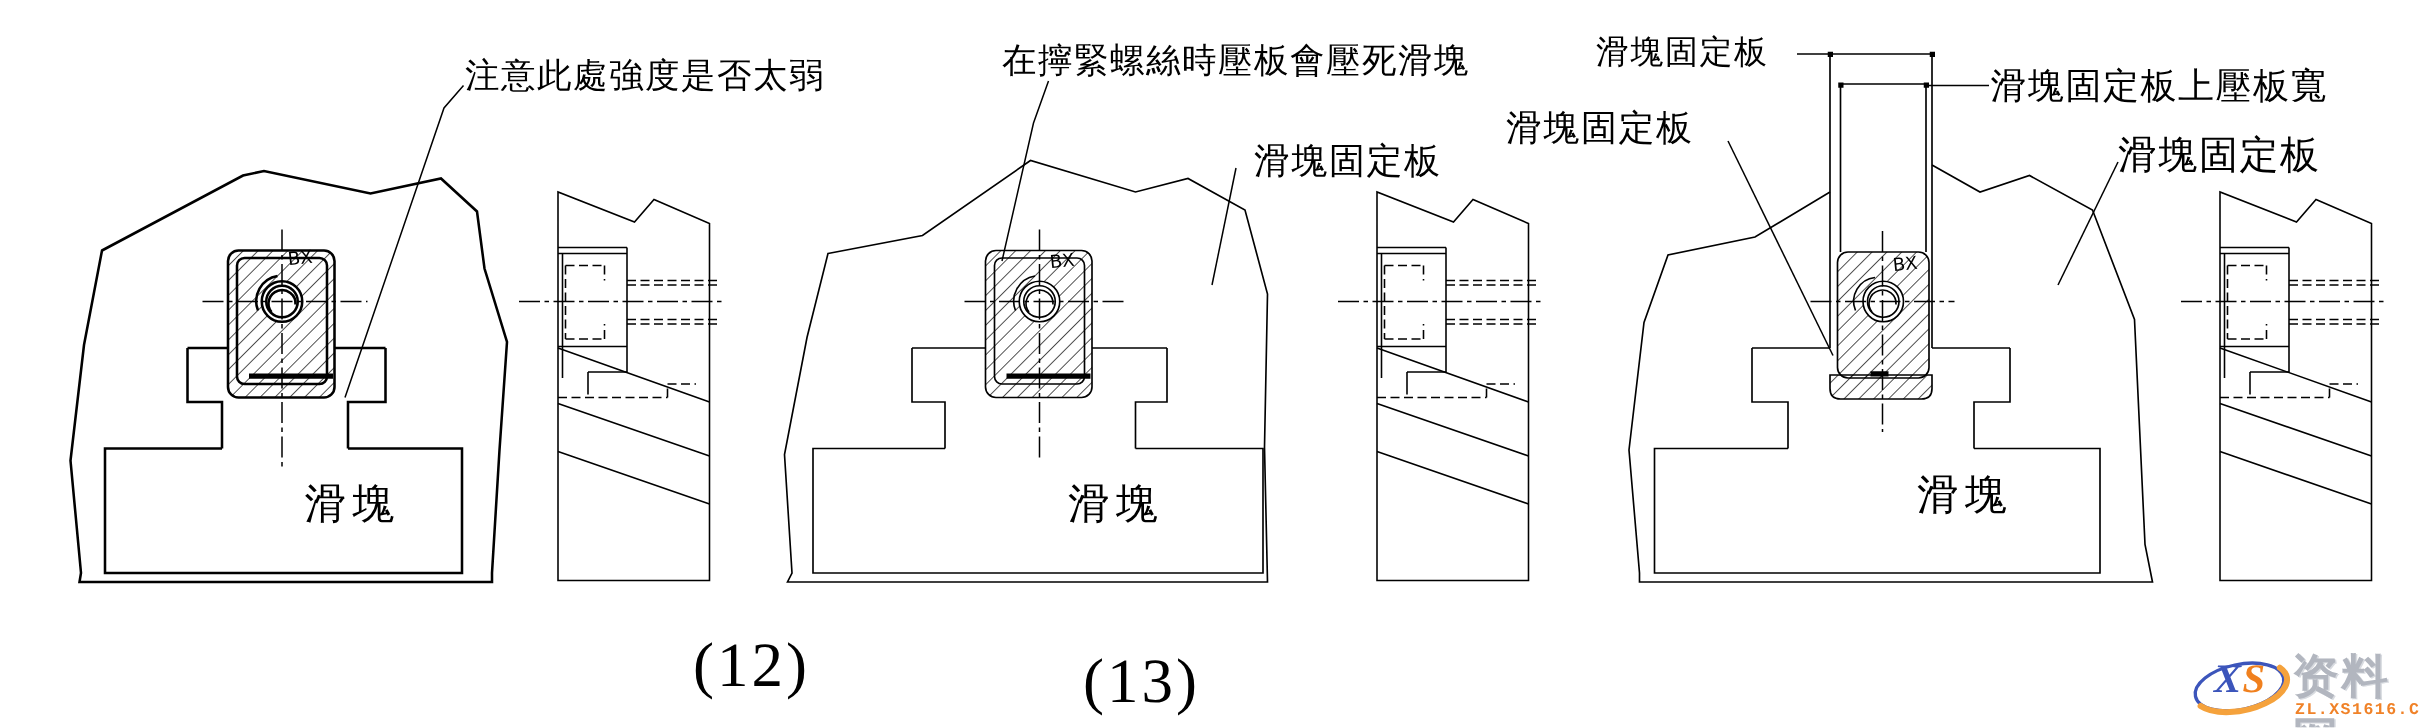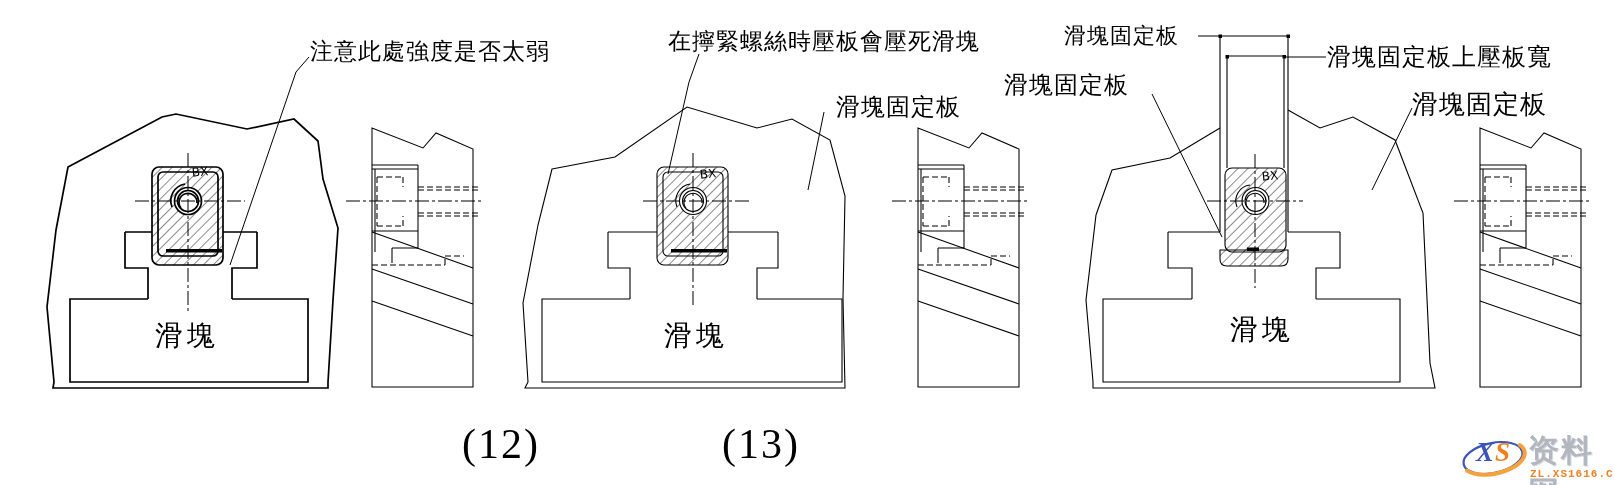--- a/index.html
+++ b/index.html
@@ -1,21 +1,21 @@
 <!DOCTYPE html>
 <html><head>
 <meta charset="utf-8">
 <style>
   html,body{margin:0;padding:0;background:#fff;}
   .stage{position:relative;width:1614px;height:485px;background:#fff;overflow:hidden;
          font-family:"DejaVu Sans",sans-serif;color:#000;padding-left:44px;}
   .stage svg.draw{position:absolute;left:0;top:0;}
   .t{position:absolute;white-space:nowrap;font-size:23px;line-height:1.15;color:#000;
      font-family:"DejaVu Sans",sans-serif;letter-spacing:1px;}
-  .slider-label{font-size:28px;letter-spacing:4px;}
+  .slider-label{font-size:28px;letter-spacing:4px;margin-left:48px;}
   .bx{font-size:12px;letter-spacing:0;transform:rotate(-6deg);}
   .caption{font-family:"Liberation Serif",serif;font-size:42px;letter-spacing:2px;}
   
   .wm{position:absolute;left:1432px;top:421px;width:182px;height:64px;}
   .wm .wx{position:absolute;left:44px;top:16px;font:italic bold 27px "Liberation Serif",serif;color:#3c55bb;}
   .wm .ws{position:absolute;left:63px;top:16px;font:italic bold 27px "Liberation Serif",serif;color:#f0801e;}
   .wm .wname{position:absolute;left:96px;top:9px;font-size:31px;font-weight:bold;color:#b2b6bf;
              letter-spacing:2px;text-shadow:1px 1px 0 #d8dbe0;}
   .wm .wurl{position:absolute;left:98px;top:47px;font-size:11px;font-weight:bold;color:#f08228;
             font-family:"Liberation Mono",monospace;letter-spacing:1px;}
@@ -110,21 +110,21 @@
 
 <div class="t" style="left:310px;top:38px">注意此處強度是否太弱</div>
 <div class="t slider-label" style="left:155px;top:320px">滑塊</div>
 <div class="t bx" style="left:192px;top:166px">BX</div>
 <div class="t caption" style="left:462px;top:420px">(12)</div>
 
 <div class="t" style="left:668px;top:28px">在擰緊螺絲時壓板會壓死滑塊</div>
 <div class="t" style="left:836px;top:94px;font-size:24px">滑塊固定板</div>
 <div class="t slider-label" style="left:664px;top:320px">滑塊</div>
 <div class="t bx" style="left:700px;top:168px">BX</div>
-<div class="t caption" style="left:722px;top:420px">(13)</div>
+<div class="t caption" style="left:722px;top:431px">(13)</div>
 
 <div class="t" style="left:1064px;top:23px;font-size:22px">滑塊固定板</div>
 <div class="t" style="left:1327px;top:44px;font-size:24px">滑塊固定板上壓板寬</div>
 <div class="t" style="left:1004px;top:72px;font-size:24px">滑塊固定板</div>
 <div class="t" style="left:1412px;top:90px;font-size:26px">滑塊固定板</div>
 <div class="t slider-label" style="left:1230px;top:314px">滑塊</div>
 <div class="t bx" style="left:1262px;top:170px">BX</div>
 
 <div class="wm">
   <svg width="182" height="64">

